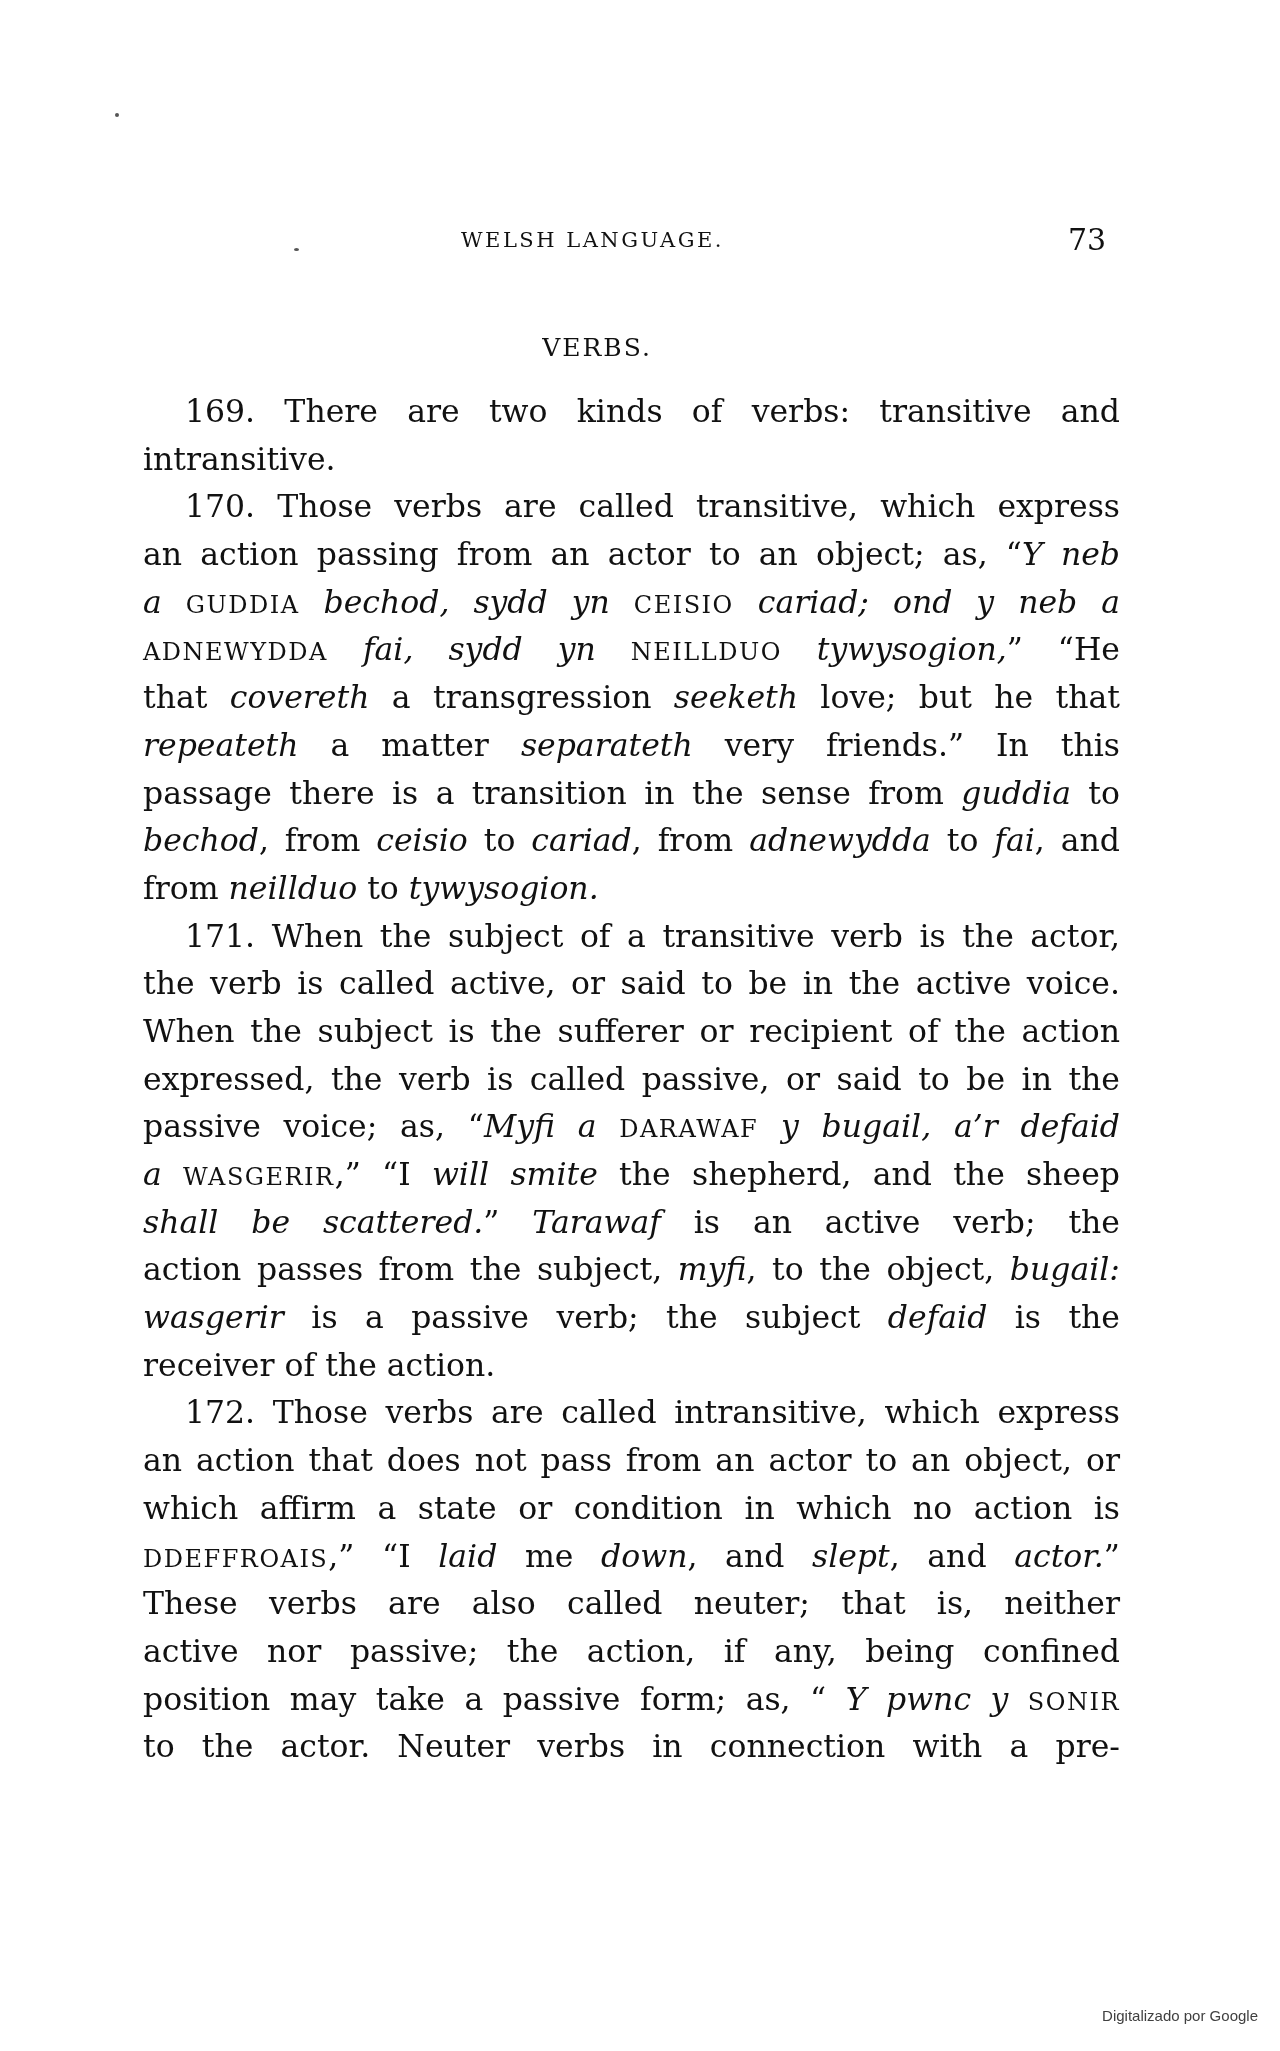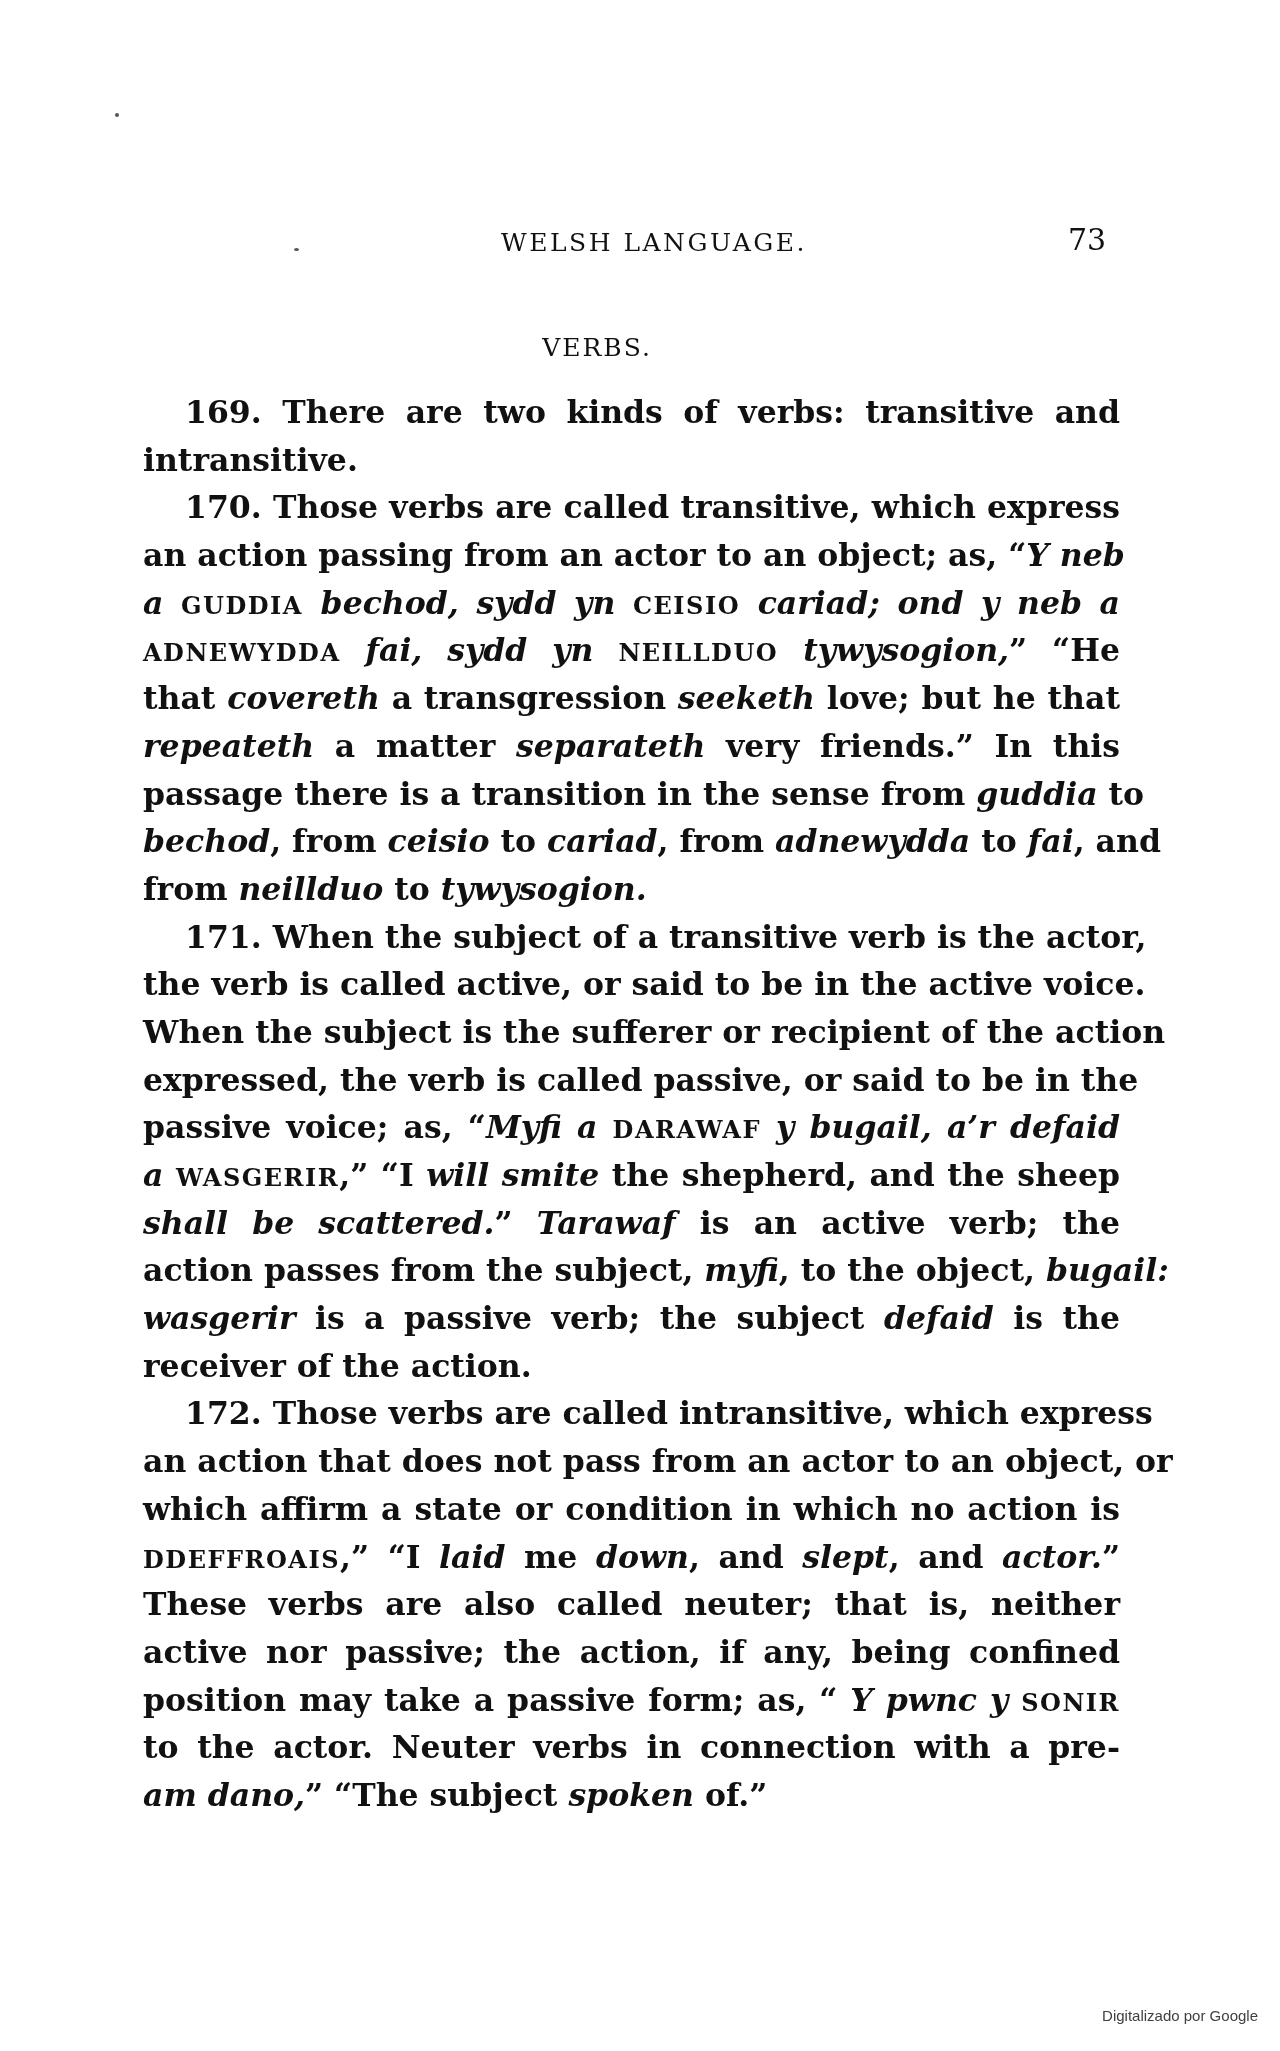--- a/index.html
+++ b/index.html
@@ -1,26 +1,26 @@
 <!DOCTYPE html>
 <html><head>
 <meta charset="utf-8">
 <style>
   html, body { margin:0; padding:0; background:#ffffff; }
   body { width:1280px; height:2051px; position:relative; overflow:hidden;
          font-family:"DejaVu Serif","Liberation Serif",serif; color:#111; }
   .speck { position:absolute; background:#555; border-radius:50%; }
   .header { position:absolute; top:222px; left:0; width:1280px; height:40px; }
-  .running-title { position:absolute; left:501px; top:6px; font-size:25px; letter-spacing:2.5px; }
+  .running-title { position:absolute; left:461px; top:6px; font-size:21px; letter-spacing:2.5px; }
   .page-num { position:absolute; left:1068px; top:0px; font-size:30px; }
   .section-title { position:absolute; top:333px; left:0; width:1148px; text-align:center;
                    font-size:25px; letter-spacing:2px; padding-left:46px; box-sizing:border-box; }
   .body-text { position:absolute; left:143px; top:388px; width:977px; }
   .line { height:47.7px; line-height:47.7px; font-size:31.5px; white-space:nowrap;
-          text-align:justify; text-align-last:justify;font-weight:bold; }
+          text-align:justify; text-align-last:justify; }
   .line.last { text-align-last:left; }
   .line.indent { padding-left:42px; }
   .sc-wrap { font-size:24px; letter-spacing:1.5px; }
   i { font-style:italic; }
   .watermark { position:absolute; right:22px; top:2007px; font-family:"Liberation Sans",sans-serif;
                font-size:15px; color:#404040; }
 </style>
 </head>
 <body>
 
@@ -57,16 +57,15 @@
     <div class="line"><i>wasgerir</i><span> is a passive verb; the subject </span><i>defaid</i><span> is the</span></div>
     <div class="line last"><span>receiver of the action.</span></div>
     <div class="line indent"><span>172. Those verbs are called intransitive, which express</span></div>
     <div class="line"><span>an action that does not pass from an actor to an object, or</span></div>
     <div class="line"><span>which affirm a state or condition in which no action is</span></div>
     <div class="line"><span class="sc-wrap">DDEFFROAIS</span><span>,” “I </span><i>laid</i><span> me </span><i>down</i><span>, and </span><i>slept</i><span>, and </span><i>actor.</i><span>”</span></div>
     <div class="line"><span>These verbs are also called neuter; that is, neither</span></div>
     <div class="line"><span>active nor passive; the action, if any, being confined</span></div>
     <div class="line"><span>position may take a passive form; as, “ </span><i>Y pwnc y</i><span> </span><span class="sc-wrap">SONIR</span></div>
     <div class="line"><span>to the actor.  Neuter verbs in connection with a pre-</span></div>
-    <div class="line last"><i>am dano,</i><span>” “The subject </span><i>spoken</i><span> of.”</span></div>
   </div>
 
 <div class="watermark">Digitalizado por Google</div>
 
 </body></html>

